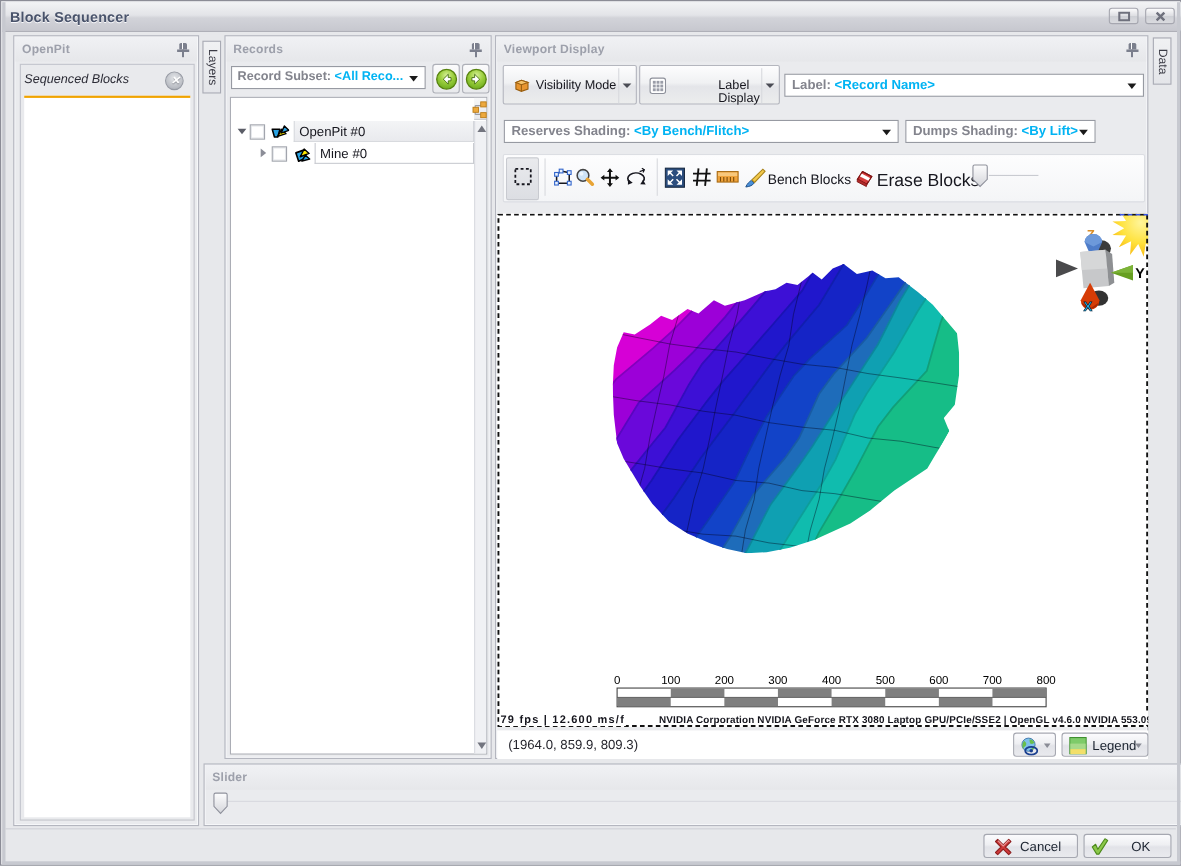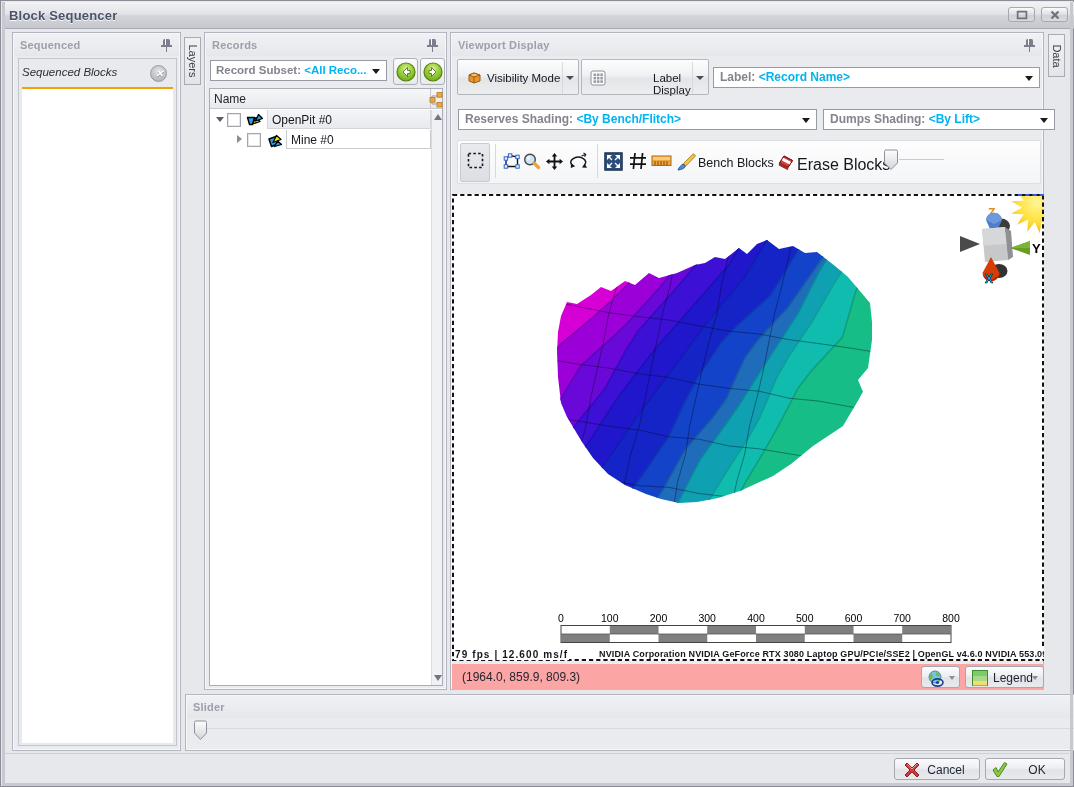--- a/index.html
+++ b/index.html
@@ -75,21 +75,21 @@
       </div>
     <div class="titlebtn" style="left:1039px;">
         <svg width="9" height="9">
           <path d="M1 1 L8 8 M8 1 L1 8" stroke="#6f717d" stroke-width="2.2"></path>
         </svg>
       </div>
   </div>
 
   <div class="panel" id="seqpanel" style="left:11px; top:31px; width:169px; height:719px;">
     <div class="phead">
-        <div class="ptitle">Sequenced</div>
+        <div class="ptitle">OpenPit</div>
       </div>
     <div class="pin" style="right:8px;"></div>
     <div class="abs" style="left:5px; top:25px; width:159px; height:688px; border:1px solid #c3c5cc; background:#e9eaed;font-style:italic;">
       <div class="abs" style="left:3px; top:7px; font-size:11.5px; color:#2c2c36;">Sequenced Blocks</div>
       <div class="abs circx" style="right:9px; top:6px;"></div>
       <div class="abs" style="left:3px; top:28px; width:151px; height:656px; background:#fff; border-top:2px solid #f0a300;"></div>
     </div>
   </div>
 
   <div class="vtab" style="left:183px; top:36px; width:17px; height:48px;">
@@ -108,23 +108,20 @@
       <path d="M11.5 5.5 L7 10 L11.5 14.5 L11.5 11.5 L14 11.5 L14 8.5 L11.5 8.5 Z" fill="#fff" stroke="#3f6b0a" stroke-width="0.8"></path>
     </svg>
       </div>
     <div class="grnbtn" style="left:215px; top:25px;">
         <svg width="20" height="20">
       <circle cx="10" cy="10" r="9" fill="url(#ggrad)" stroke="#57820f" stroke-width="1.2"></circle>
       <path d="M8.5 5.5 L13 10 L8.5 14.5 L8.5 11.5 L6 11.5 L6 8.5 L8.5 8.5 Z" fill="#fff" stroke="#3f6b0a" stroke-width="0.8"></path>
     </svg>
       </div>
     <div class="abs" id="treebox" style="left:4px; top:55px; width:234px; height:598px; background:#fff; border:1px solid #abadb5;">
-      <div class="abs" style="left:0; top:0; width:221px; height:20px; background:linear-gradient(#f6f7f9,#e8e9ec); border-bottom:1px solid #c6c8ce; border-right:1px solid #c6c8ce;">
-        <div class="abs" style="left:4px; top:3px; font-size:12px; color:#24242c;">Name</div>
-      </div>
       <div class="abs" style="left:221px; top:0; width:11px; height:20px; background:linear-gradient(#f6f7f9,#e8e9ec); border-bottom:1px solid #c6c8ce;"></div>
       <svg class="abs" style="left:219px; top:2px;" width="15" height="17" viewBox="0 0 15 17">
         <path d="M3 5 L3 13 M3 5 L8 5 M3 13 L8 13" stroke="#9a9da6" stroke-width="1" fill="none"></path>
         <rect x="1" y="6.5" width="5" height="4.6" fill="#eda93e" stroke="#b97a14" stroke-width="0.8"></rect>
         <rect x="8" y="1.6" width="5" height="4.6" fill="#eda93e" stroke="#b97a14" stroke-width="0.8"></rect>
         <rect x="8" y="11.4" width="5" height="4.6" fill="#eda93e" stroke="#b97a14" stroke-width="0.8"></rect>
       </svg>
 
       <div class="abs" style="left:221px; top:21px; width:11px; height:575px; background:#f0f1f4; border-left:1px solid #d9dbe0;">
         <div class="abs" style="left:2px; top:4px; width:0; height:0; border-left:4px solid transparent; border-right:4px solid transparent; border-bottom:6px solid #73757f;"></div>
@@ -189,21 +186,21 @@
           </g>
         </svg>
         <div class="abs" style="left:31px; top:12px; font-size:11.5px; color:#16161e;margin-left:40px;">Label Display</div>
         <div class="abs" style="right:15px; top:2px; width:1px; height:32px; background:#d7d9de;"></div>
         <div class="ddarr abs" style="right:4px; top:16px;"></div>
       </div>
       <div class="combo" style="left:262px; top:34px; width:327px; height:21px; padding-left:6px; line-height:19px;">Label: <span class="cy">&lt;Record Name&gt;</span><span class="arr"></span></div>
     </div>
     <div id="vprow2">
       <div class="combo" style="left:7px; top:76px; width:359px; height:21px; padding-left:6px; line-height:19px;">Reserves Shading: <span class="cy">&lt;By Bench/Flitch&gt;</span><span class="arr"></span></div>
-      <div class="combo" style="left:372px; top:76px; width:232px; height:21px; padding-left:6px; line-height:19px;">Dumps Shading: <span class="cy">&lt;By Lift&gt;</span><span class="arr"></span></div>
+      <div class="combo" style="left:372px; top:76px; width:173px; height:21px; padding-left:6px; line-height:19px;">Dumps Shading: <span class="cy">&lt;By Lift&gt;</span><span class="arr"></span></div>
     </div>
     <div id="vptoolbar" style="position:absolute; left:6px; top:107px; width:584px; height:44px; background:linear-gradient(#fdfdfe,#f4f5f7); border:1px solid #dcdee3; border-radius:2px;">
       <div class="abs" style="left:2px; top:2px; width:30px; height:39px; background:linear-gradient(#e9eaed,#dcdee3); border:1px solid #c8cad0; border-radius:2px;"></div>
       <svg class="ticon" style="left:9px;" width="17" height="17">
           <rect x="1.5" y="1.5" width="14" height="14" fill="none" stroke="#16161e" stroke-width="1.6" stroke-dasharray="2.6 2.2"></rect>
         </svg>
       <div class="tsep" style="left:37px;"></div>
       <svg class="ticon" style="left:44px;" width="19" height="19" viewBox="0 0 19 19">
         <path d="M4 6.5 L8 3.5 L15.5 5 L15.5 14.5 L4 14.5 Z" fill="none" stroke="#16161e" stroke-width="1.4"></path>
         <g fill="#eaf2fc" stroke="#3366cc" stroke-width="1">
@@ -347,21 +344,21 @@
 <rect x="352.8" y="432" width="48.75" height="8" fill="#7f7f7f"></rect>
 <rect x="401.5" y="440" width="48.75" height="8" fill="#7f7f7f"></rect>
 <rect x="450.2" y="432" width="48.75" height="8" fill="#7f7f7f"></rect>
 <line x1="109" y1="440" x2="499" y2="440" stroke="#555" stroke-width="0.8"></line>
     <rect x="1" y="1" width="590" height="465" fill="none" stroke="#111" stroke-width="2" stroke-dasharray="4.2 3"></rect>
     <line x1="566" y1="1" x2="592" y2="1" stroke="#3a57e8" stroke-width="2" stroke-dasharray="4.2 3"></line>
   </svg>
   <div style="position:absolute; left:2px; top:455px; font-size:10px; font-weight:bold; color:#15151d; background:#fff; padding:0 1px; letter-spacing:1.1px;">79 fps | 12.600 ms/f</div>
   <div style="position:absolute; left:146px; top:455px; font-size:9px; font-weight:bold; color:#15151d; background:#fff; padding:0 1px; letter-spacing:0.15px; white-space:nowrap;">NVIDIA Corporation NVIDIA GeForce RTX 3080 Laptop GPU/PCIe/SSE2 | OpenGL v4.6.0 NVIDIA 553.09</div>
 </div>
-    <div id="vpstatus" style="position:absolute; left:1px; top:631px; width:592px; height:26px; background:#fca5a5;">
+    <div id="vpstatus" style="position:absolute; left:1px; top:631px; width:592px; height:26px; background:#ffffff;">
   <div style="position:absolute; left:10px; top:6px; font-size:12px; color:#26262e;">(1964.0, 859.9, 809.3)</div>
   <div class="btn" style="left:469px; top:2px; width:39px; height:22px;">
     <svg style="left:5px; top:3px;" width="17" height="17" viewBox="0 0 17 17">
       <circle cx="8" cy="7" r="6" fill="#7ec0ea" stroke="#3a72a8" stroke-width="0.8"></circle>
       <path d="M4 3.5 Q7 5.5 5.5 8 Q3.5 9 3 11 Q2 8 2.6 5.8 Z M9 2 Q12 2.5 13.5 5 Q12 7 9.5 6 Q8.5 4 9 2 Z M11 9 Q13.5 9 13.8 7.5 Q13.5 11 11.5 12.2 Q10.5 10.5 11 9 Z" fill="#6abf4b"></path>
       <ellipse cx="10.5" cy="12.5" rx="5.5" ry="3.6" fill="none" stroke="#1a3f8f" stroke-width="1.6"></ellipse>
       <circle cx="10.5" cy="12.5" r="1.6" fill="#1a3f8f"></circle>
     </svg>
     <div class="ddarr" style="position:absolute; right:4px; top:9px; border-left-width:3.5px; border-right-width:3.5px; border-top-color:#8a8c96;"></div>
   </div>

